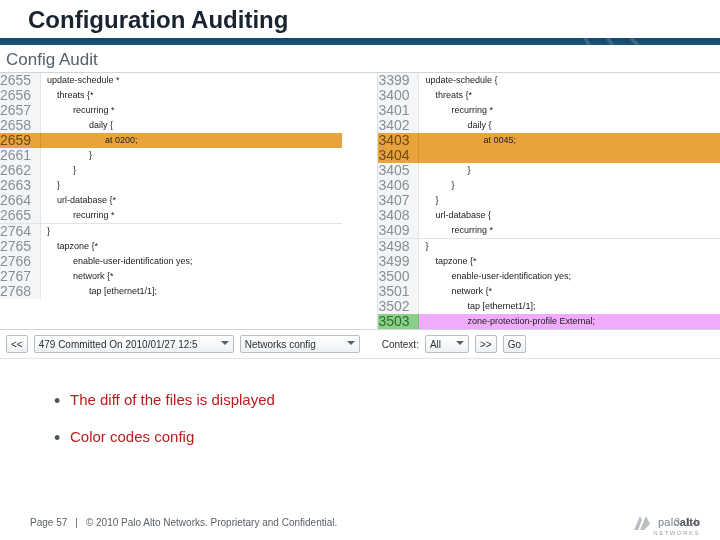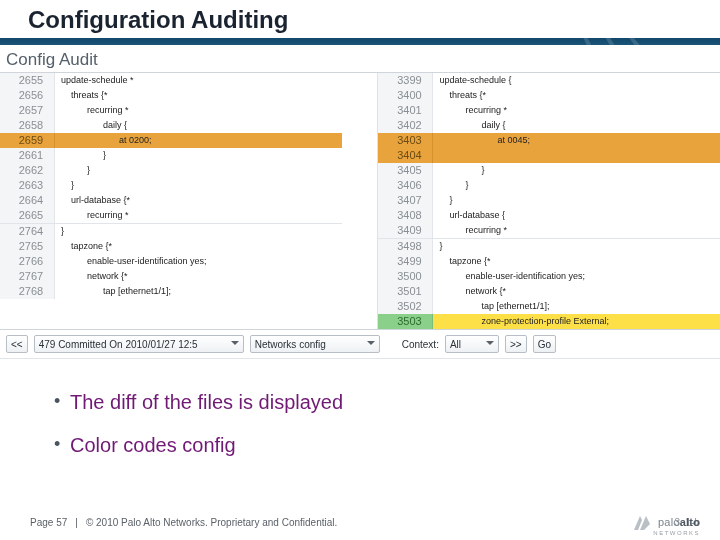--- a/index.html
+++ b/index.html
@@ -67,37 +67,36 @@
     display: flex;
     line-height: 15px;
     height: 15px;
     align-items: center;
     font-family: Arial, sans-serif;
     white-space: nowrap;
   }
   .ln {
     width: 34px;
     flex: 0 0 34px;
-    text-align: center;
+    text-align: left;
     padding-right: 6px;
     color: #8a8f95;
     background: #f4f5f6;
     border-right: 1px solid #e2e6ea;
-    font-size: 11px;
-    padding-left: 14px;
+    font-size: 14px;
   }
   .code {
     padding-left: 6px;
     flex: 1;
     overflow: hidden;
     text-overflow: ellipsis;
   }
   .hl-orange { background: #e8a33d; }
   .hl-orange .ln { background: #e8a33d; color: #6d4b13; border-right-color: #d6912a; }
-  .hl-green  { background: #fde047; }
+  .hl-green  { background: #f0abfc; }
   .hl-green .ln { background: #8ad08a; color: #2f6b2f; border-right-color: #78be78; }
   .ind1 { padding-left: 16px; }
   .ind2 { padding-left: 32px; }
   .ind3 { padding-left: 48px; }
   .ind4 { padding-left: 64px; }
 
   .toolbar {
     display: flex;
     align-items: center;
     padding: 5px 6px;
@@ -110,32 +109,32 @@
     border: 1px solid #b8bec5;
     background: linear-gradient(#fff,#eef1f4);
     height: 16px;
     font-size: 10px;
     border-radius: 2px;
     padding: 0 4px;
     display: inline-flex;
     align-items: center;
     color: #2a3138;
   }
-  .tb-select { padding-right: 14px; position: relative; }
+  .tb-select { padding-right: 4px; position: relative; }
   .tb-select::after {
     content: "";
     position: absolute;
     right: 4px; top: 5px;
     border: 4px solid transparent;
     border-top-color: #5a6067;
   }
   .bullets {
     margin: 22px 0 0 30px;
-    font-size: 20px;
-    color: #701a75;
+    font-size: 15px;
+    color: #b91c1c;
   }
   .bullets li { padding: 10px 0; list-style: none; position: relative; }
   .bullets li::before {
     content: "•";
     position: absolute;
     left: -16px;
     top: 10px;
     color: #4a5560;
     font-size: 18px;
   }

